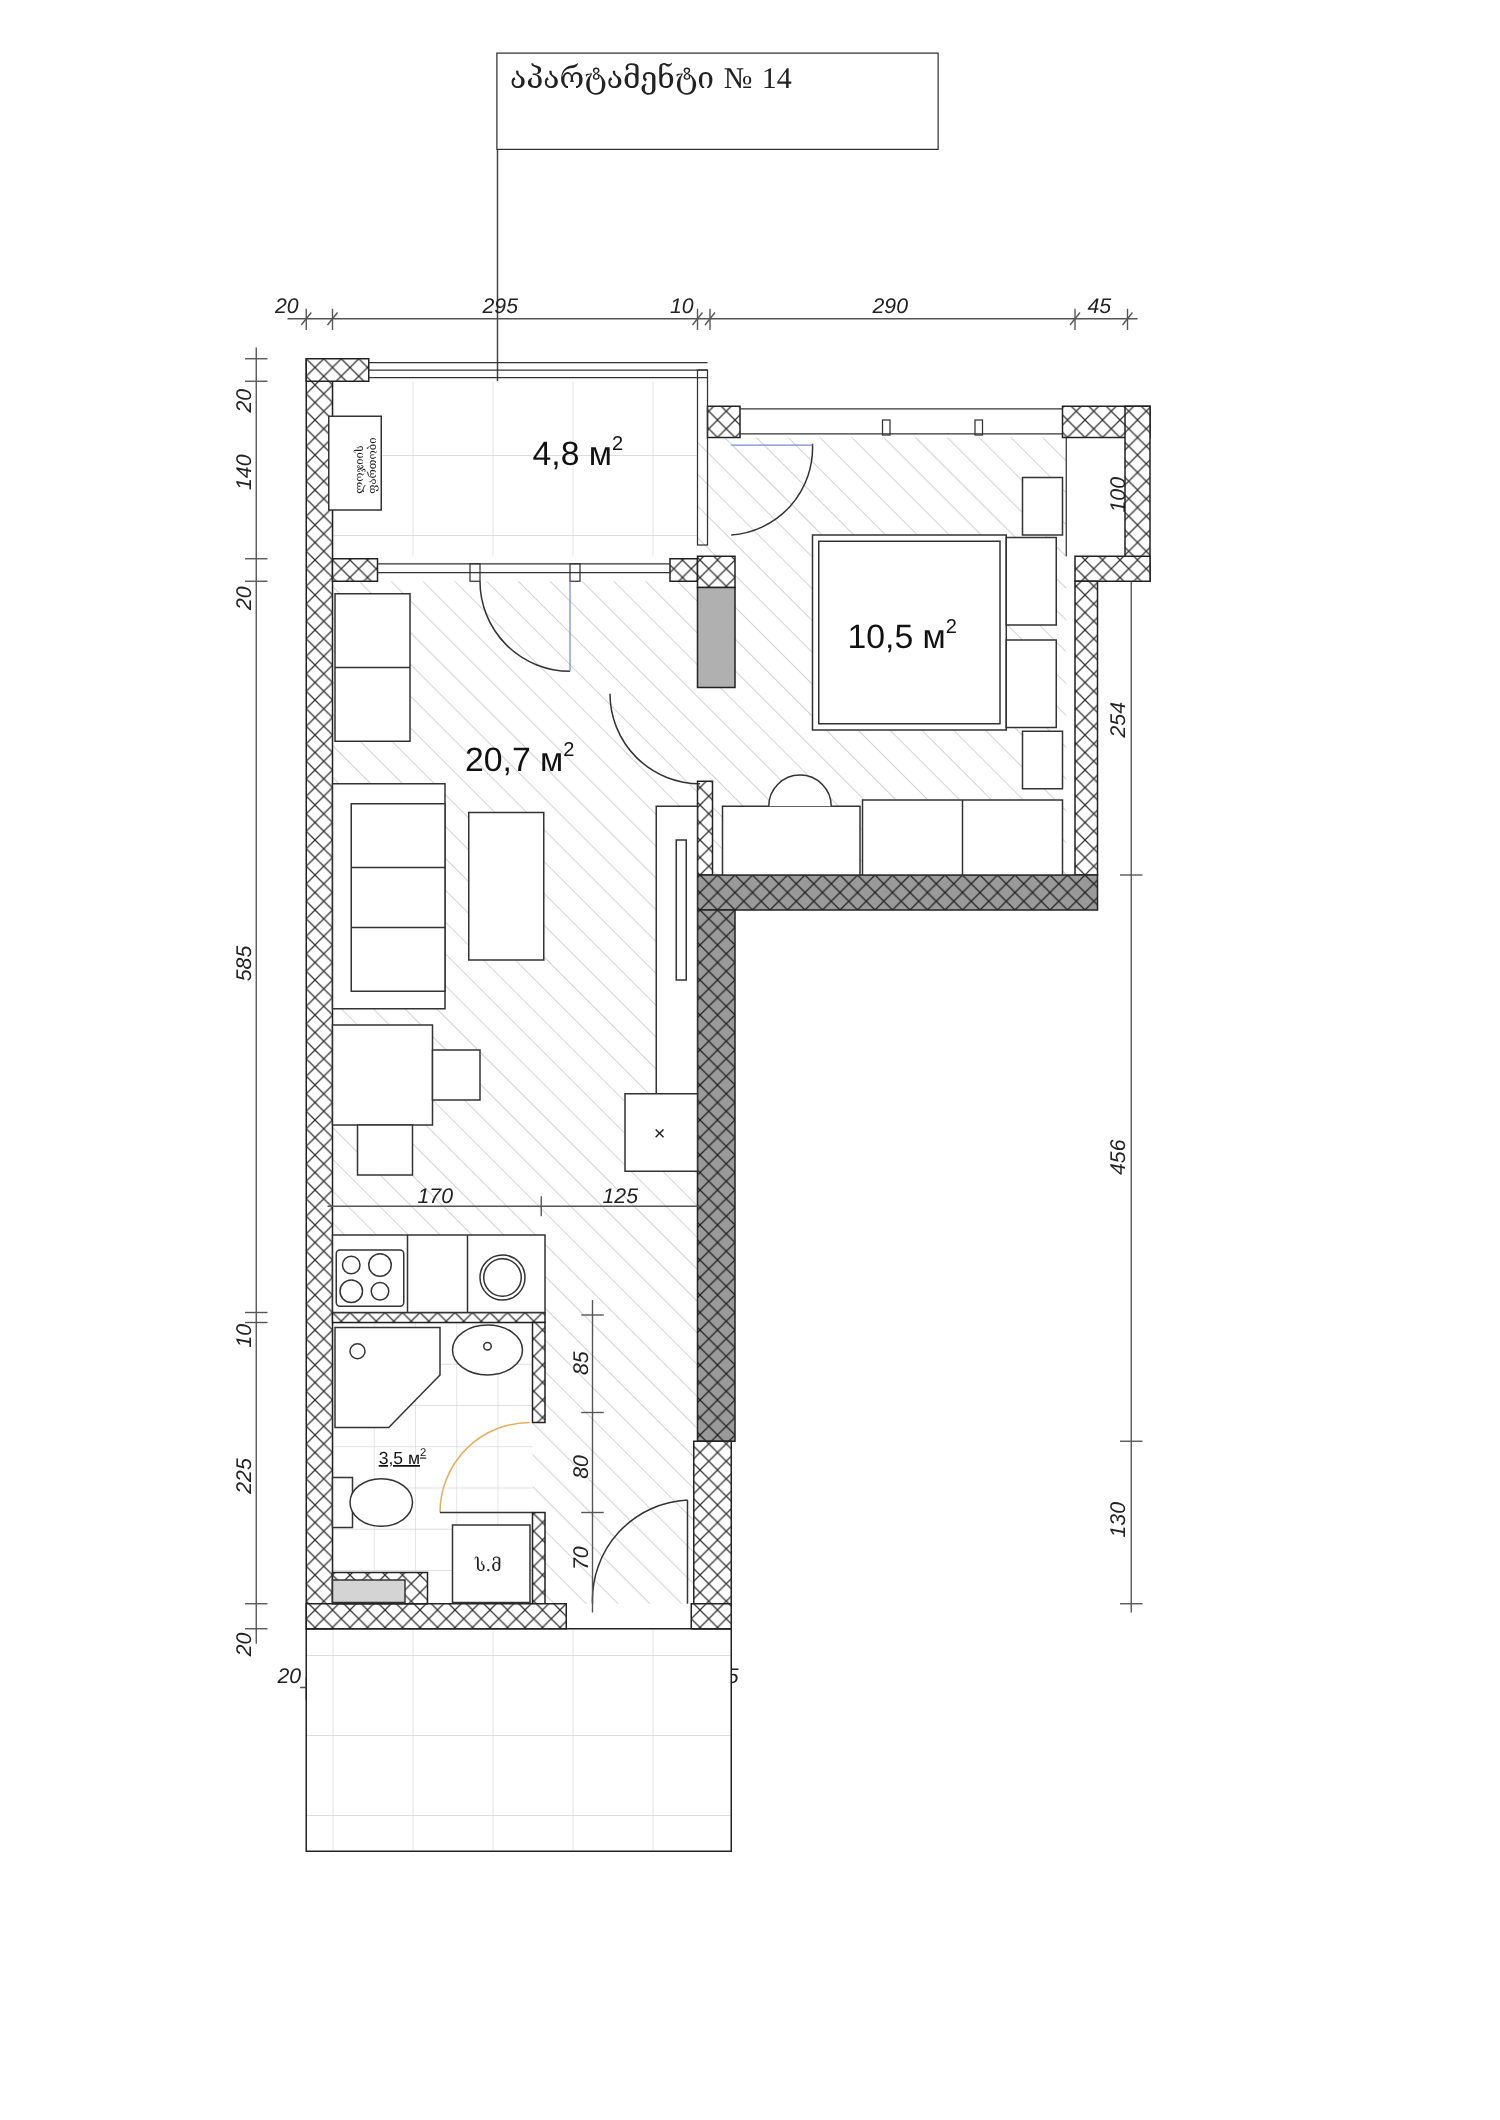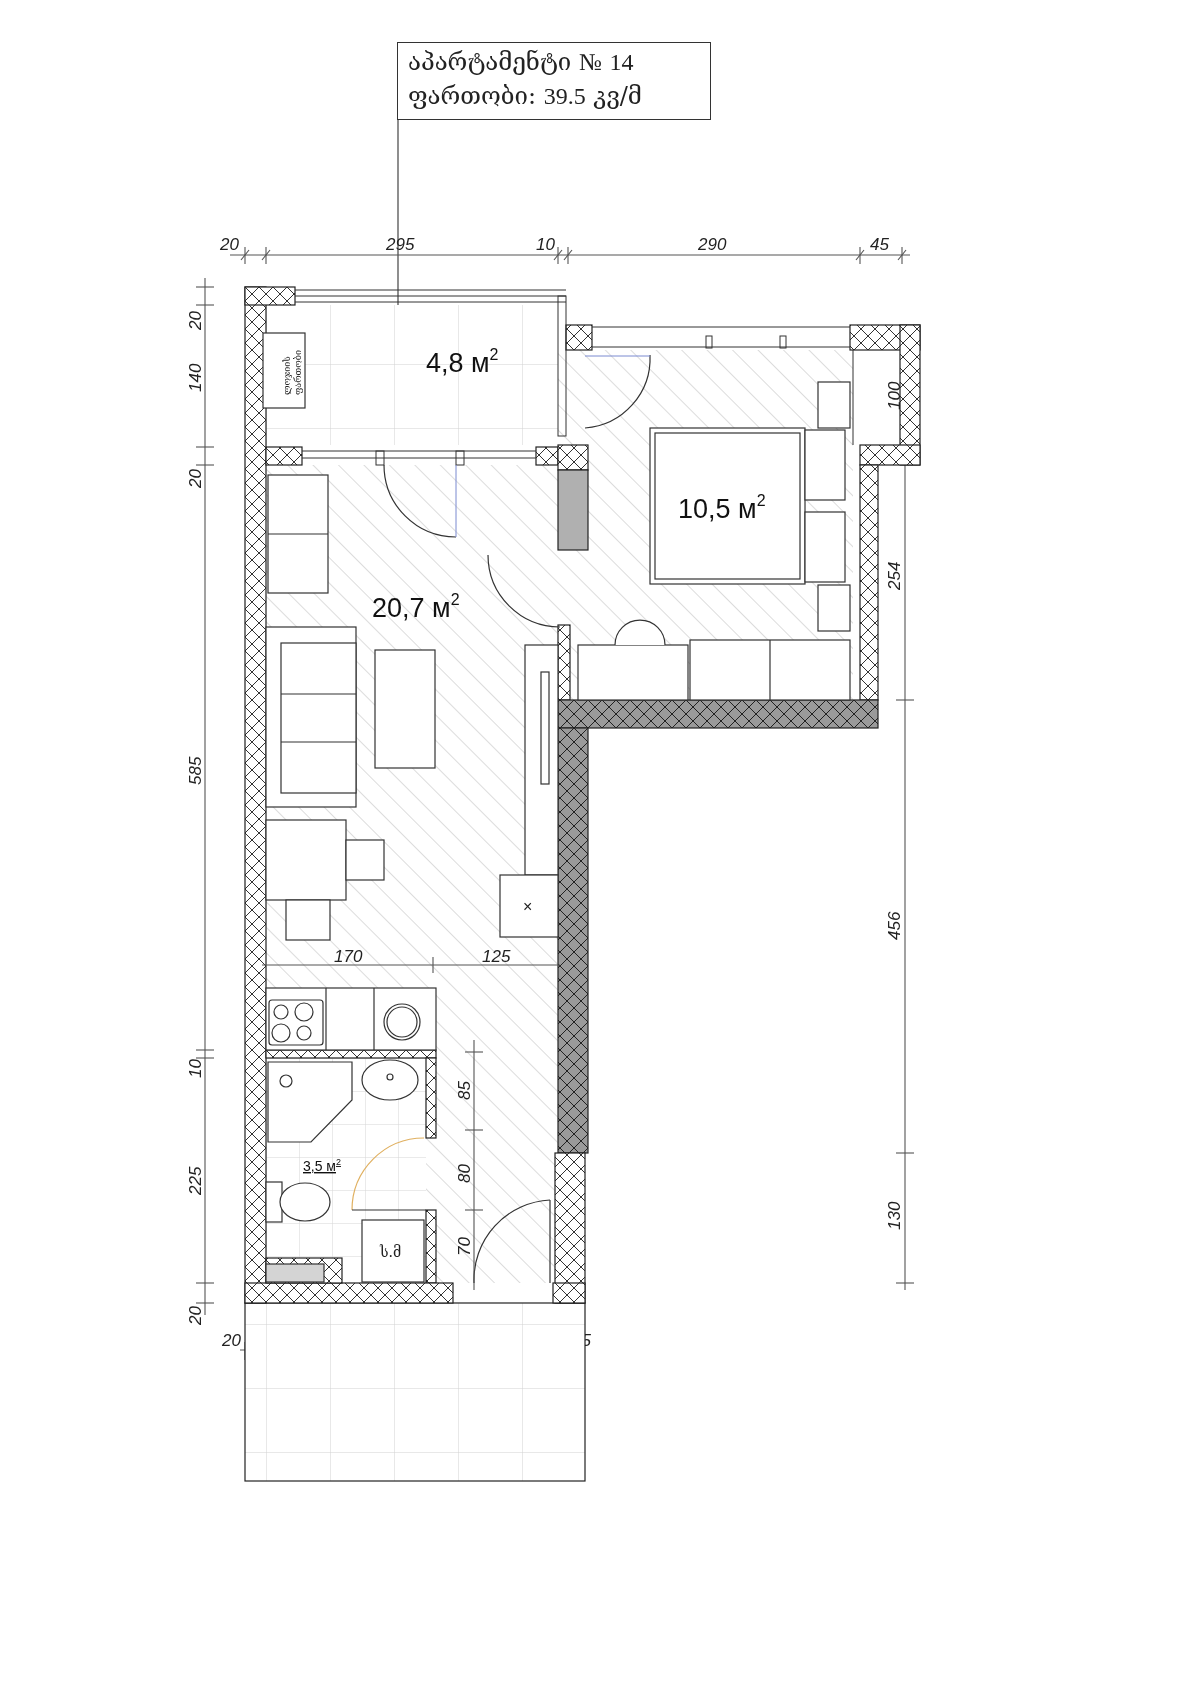--- a/index.html
+++ b/index.html
@@ -1,36 +1,31 @@
 <!DOCTYPE html>
 <html><head>
 <meta charset="utf-8">
 <style>
   html,body{margin:0;padding:0;background:#fff;}
   body{width:1200px;height:1696px;position:relative;overflow:hidden;font-family:"Liberation Sans",sans-serif;}
   svg{position:absolute;left:0;top:0;}
   .dim{font-family:"Liberation Sans",sans-serif;font-style:italic;font-size:17px;fill:#222;}
   .area{font-family:"Liberation Sans",sans-serif;fill:#111;}
-  .title-box{position:absolute;left:397px;top:42px;width:314px;height:78px;border:1.5px solid #333;background:#fff;
+  .title-box{position:absolute;left:397px;top:42px;width:354px;height:78px;border:1.5px solid #333;background:#fff;
     font-family:"DejaVu Serif",serif;font-size:24px;line-height:34px;color:#222;padding:2px 10px;box-sizing:border-box;}
   .title-box div{white-space:nowrap;}
 </style>
 </head>
 <body>
 
 <div class="title-box">
   <div>
     <span>აპარტამენტი</span>
     <span style="font-family:'Liberation Serif',serif;">№</span>
     <span style="font-family:'Liberation Serif',serif;">14</span>
-  </div>
-  <div>
-    <span>ფართობი:</span>
-    <span style="font-family:'Liberation Serif',serif;">39.5</span>
-    <span>კვ/მ</span>
   </div>
 </div>
 
 <svg width="1200" height="1696" viewBox="0 0 1200 1696" xmlns="http://www.w3.org/2000/svg">
   <defs>
     <pattern id="floorHatch" patternUnits="userSpaceOnUse" width="18" height="18" patternTransform="rotate(-45)">
       <line x1="0" y1="0" x2="0" y2="18" stroke="#c4c4c4" stroke-width="1.2"></line>
     </pattern>
     <pattern id="wallHatch" patternUnits="userSpaceOnUse" width="14" height="14">
       <rect width="14" height="14" fill="#fff"></rect>

